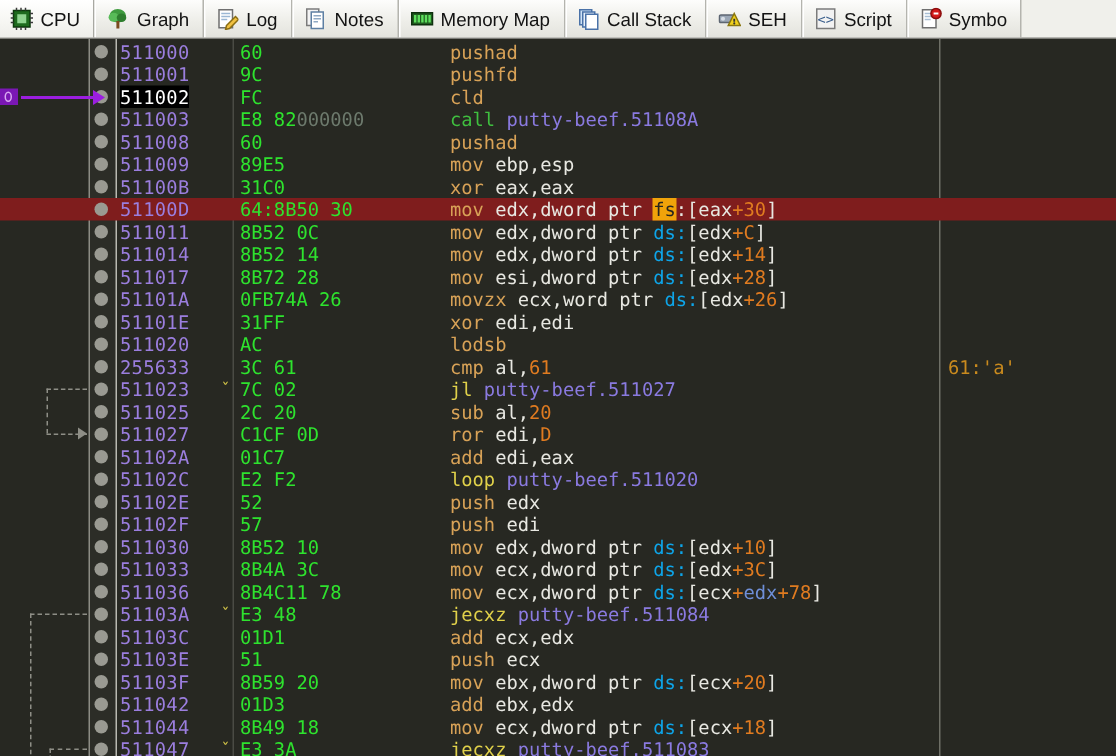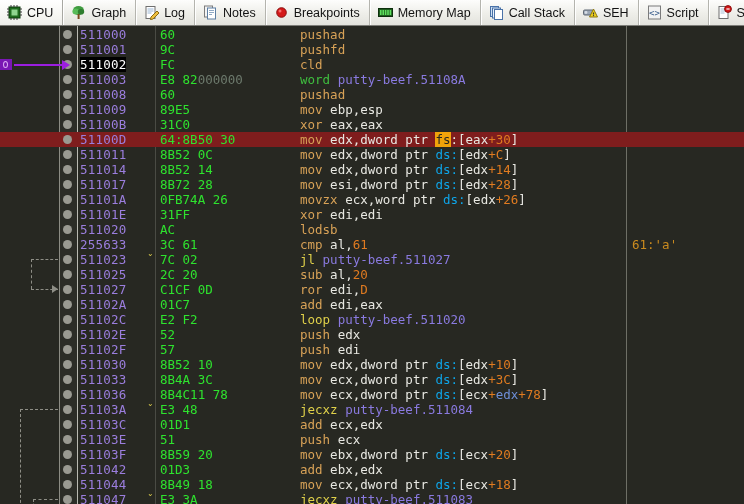--- a/index.html
+++ b/index.html
@@ -169,29 +169,20 @@
           <rect x="1.5" y="1" width="8" height="11" fill="#f4f4f4" stroke="#7b7b7b"></rect>
           <rect x="4.5" y="3" width="8" height="11" fill="#ffffff" stroke="#5d7fa3"></rect>
           <path d="M6 5.5h5M6 7.5h5M6 9.5h3" stroke="#8fa9c4" stroke-width="1"></path>
         </svg>
       </span>
       <span>Notes</span>
     </div>
     <div class="tab">
       <span class="ico">
         <svg width="15" height="15" viewBox="0 0 15 15">
-          <circle cx="7.5" cy="7.5" r="4.8" fill="#d41a1a" stroke="#8c0d0d"></circle>
-          <circle cx="6" cy="6" r="1.5" fill="#ff8080" opacity="0.8"></circle>
-        </svg>
-      </span>
-      <span>Breakpoints</span>
-    </div>
-    <div class="tab">
-      <span class="ico">
-        <svg width="15" height="15" viewBox="0 0 15 15">
           <rect x="0.5" y="3.5" width="14" height="8" fill="#1f5d1f" stroke="#0d2f0d"></rect>
           <path d="M2 5h1.6v5H2zM4.4 5H6v5H4.4zM6.8 5h1.6v5H6.8zM9.2 5h1.6v5H9.2zM11.6 5h1.6v5h-1.6z" fill="#5ee05e"></path>
         </svg>
       </span>
       <span>Memory Map</span>
     </div>
     <div class="tab">
       <span class="ico">
         <svg width="15" height="15" viewBox="0 0 15 15">
           <rect x="1.5" y="1.5" width="8" height="10" fill="#cfe2f6" stroke="#4a72a8"></rect>
@@ -240,21 +231,21 @@
   <div id="dotcol"></div>
   <div class="vline" style="left:59px;"></div>
   <div class="vline" style="left:77px;background:#b9b9b1;"></div>
   <div id="col-sep-bytes"></div>
   <div id="col-sep-cmt"></div>
 
   <div id="rows">
       <div class="row" style="top: 1px;"><span class="dot"></span><span class="addr">511000</span><span class="bytes">60</span><span class="instr"><span class="mn">pushad</span></span></div>
       <div class="row" style="top: 16px;"><span class="dot"></span><span class="addr">511001</span><span class="bytes">9C</span><span class="instr"><span class="mn">pushfd</span></span></div>
       <div class="row eip" style="top: 31px;"><span class="dot"></span><span class="addr">511002</span><span class="bytes">FC</span><span class="instr"><span class="mn">cld</span></span></div>
-      <div class="row" style="top: 46px;"><span class="dot"></span><span class="addr">511003</span><span class="bytes">E8 82<span class="dim">000000</span></span><span class="instr"><span class="mn-call">word </span><span class="tgt">putty-beef.51108A</span></span></div>
+      <div class="row" style="top: 46px;"><span class="dot"></span><span class="addr">511003</span><span class="bytes">E8 82<span class="dim">000000</span></span><span class="instr"><span class="mn-call">call </span><span class="tgt">putty-beef.51108A</span></span></div>
       <div class="row" style="top: 61px;"><span class="dot"></span><span class="addr">511008</span><span class="bytes">60</span><span class="instr"><span class="mn">pushad</span></span></div>
       <div class="row" style="top: 76px;"><span class="dot"></span><span class="addr">511009</span><span class="bytes">89E5</span><span class="instr"><span class="mn">mov </span><span class="reg">ebp,esp</span></span></div>
       <div class="row" style="top: 91px;"><span class="dot"></span><span class="addr">51100B</span><span class="bytes">31C0</span><span class="instr"><span class="mn">xor </span><span class="reg">eax,eax</span></span></div>
       <div class="row sel" style="top: 106px;"><span class="dot"></span><span class="addr">51100D</span><span class="bytes">64:8B50 30</span><span class="instr"><span class="mn">mov </span><span class="reg">edx,dword ptr </span><span class="hl">fs</span><span class="reg">:[eax</span><span class="num">+30</span><span class="reg">]</span></span></div>
       <div class="row" style="top: 121px;"><span class="dot"></span><span class="addr">511011</span><span class="bytes">8B52 0C</span><span class="instr"><span class="mn">mov </span><span class="reg">edx,dword ptr </span><span class="seg">ds:</span><span class="reg">[edx</span><span class="num">+C</span><span class="reg">]</span></span></div>
       <div class="row" style="top: 136px;"><span class="dot"></span><span class="addr">511014</span><span class="bytes">8B52 14</span><span class="instr"><span class="mn">mov </span><span class="reg">edx,dword ptr </span><span class="seg">ds:</span><span class="reg">[edx</span><span class="num">+14</span><span class="reg">]</span></span></div>
       <div class="row" style="top: 151px;"><span class="dot"></span><span class="addr">511017</span><span class="bytes">8B72 28</span><span class="instr"><span class="mn">mov </span><span class="reg">esi,dword ptr </span><span class="seg">ds:</span><span class="reg">[edx</span><span class="num">+28</span><span class="reg">]</span></span></div>
       <div class="row" style="top: 166px;"><span class="dot"></span><span class="addr">51101A</span><span class="bytes">0FB74A 26</span><span class="instr"><span class="mn">movzx </span><span class="reg">ecx,word ptr </span><span class="seg">ds:</span><span class="reg">[edx</span><span class="num">+26</span><span class="reg">]</span></span></div>
       <div class="row" style="top: 181px; padding-left: 36px;"><span class="dot"></span><span class="addr">51101E</span><span class="bytes">31FF</span><span class="instr"><span class="mn">xor </span><span class="reg">edi,edi</span></span></div>
       <div class="row" style="top: 196px;"><span class="dot"></span><span class="addr">511020</span><span class="bytes">AC</span><span class="instr"><span class="mn">lodsb</span></span></div>

